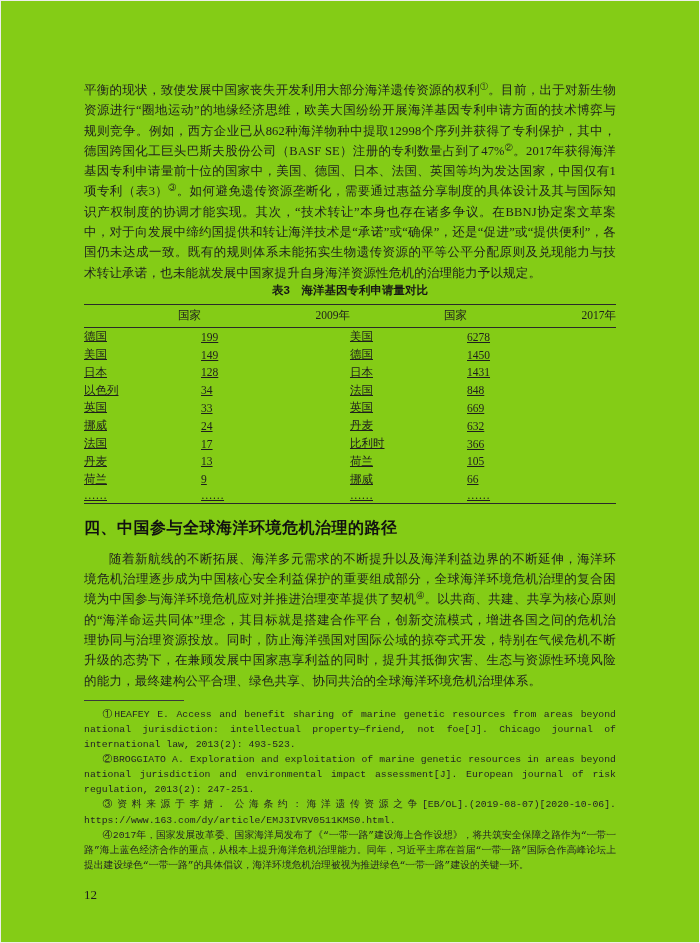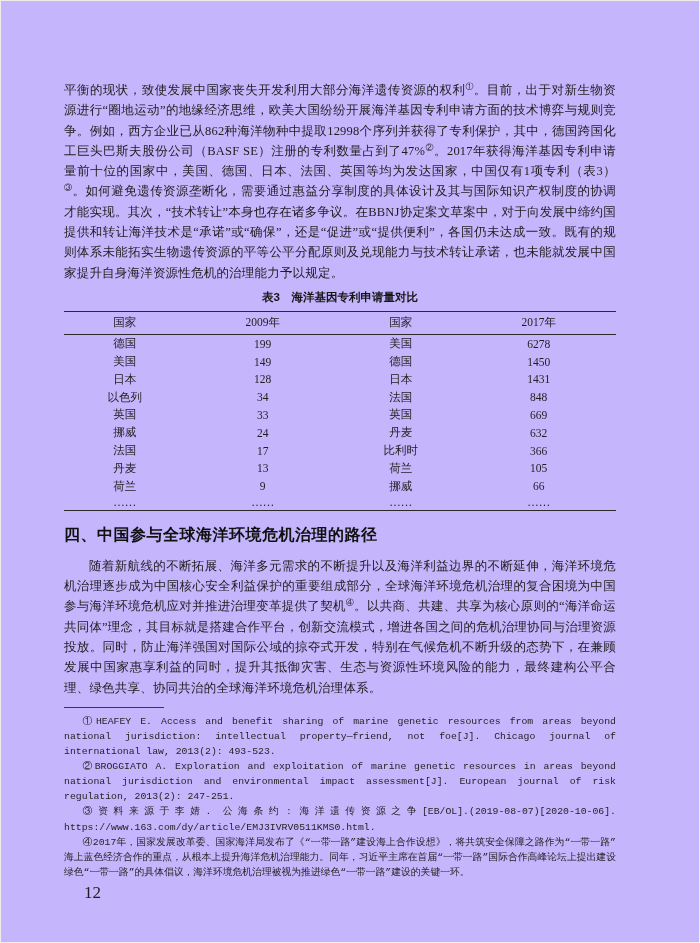--- a/index.html
+++ b/index.html
@@ -5,68 +5,68 @@
   html, body {
     margin: 0;
     padding: 0;
     background: #d9d9d9;
   }
   .page {
     position: relative;
     width: 700px;
     height: 943px;
     margin: 0 auto;
-    background: #c4b5fd;
+    background: #84cc16;
     box-sizing: border-box;
-    padding: 80px 84px 0 64px;
+    padding: 80px 84px 0 84px;
     box-shadow: inset 0 0 0 1px #ededea;
     font-family: "Liberation Serif", "DejaVu Serif", serif;
     color: #1e1e1e;
     overflow: hidden;
   }
   .body-text {
     margin: 0;
     font-size: 12.5px;
     line-height: 20.3px;
     text-align: justify;
     text-justify: inter-ideograph;
     letter-spacing: 0.2px;
   }
   .body-text.indent { text-indent: 2em; }
   sup.fn-ref {
     font-size: 8px;
     line-height: 0;
     vertical-align: super;
   }
   
-  .table-block { margin-top: 7px; }
+  .table-block { }
   .table-title {
     text-align: center;
     font-family: "Liberation Sans", "DejaVu Sans", sans-serif;
     font-weight: bold;
     font-size: 11.5px;
     color: #161616;
     margin: 0 0 6px 0;
   }
   table.data-table {
     width: 100%;
     border-collapse: collapse;
     font-size: 11.5px;
     border-top: 1.4px solid #2a2a2a;
     border-bottom: 1.4px solid #2a2a2a;
   }
   table.data-table th {
     font-weight: normal;
     border-bottom: 1px solid #2a2a2a;
     padding: 3px 0 4px 0;
-    text-align: center;
+    text-align: right;
   }
   table.data-table td {
-    text-align: center;
     padding: 1.4px 0;
+    text-decoration: underline;
   }
   col.c-country { width: 22%; }
   col.c-value   { width: 28%; }
   
   .section-heading {
     margin: 14px 0 10px 0;
     text-align: left;
     font-family: "Liberation Sans", "DejaVu Sans", sans-serif;
     font-weight: bold;
     font-size: 16px;
@@ -92,21 +92,21 @@
   .footnote {
     margin: 0;
     text-indent: 1.9em;
   }
   .fn-marker { letter-spacing: 0.3px; }
   
   .page-number {
     position: absolute;
     left: 84px;
     bottom: 40px;
-    font-size: 17px;
+    font-size: 13px;
     color: #1e1e1e;
   }
 </style>
 </head>
 <body>
 
 <div class="page">
 
   <p class="body-text"><span>平衡的现状，致使发展中国家丧失开发利用大部分海洋遗传资源的权利</span><sup class="fn-ref">①</sup><span>。目前，出于对新生物资源进行“圈地运动”的地缘经济思维，欧美大国纷纷开展海洋基因专利申请方面的技术博弈与规则竞争。例如，西方企业已从862种海洋物种中提取12998个序列并获得了专利保护，其中，德国跨国化工巨头巴斯夫股份公司（BASF SE）注册的专利数量占到了47%</span><sup class="fn-ref">②</sup><span>。2017年获得海洋基因专利申请量前十位的国家中，美国、德国、日本、法国、英国等均为发达国家，中国仅有1项专利（表3）</span><sup class="fn-ref">③</sup><span>。如何避免遗传资源垄断化，需要通过惠益分享制度的具体设计及其与国际知识产权制度的协调才能实现。其次，“技术转让”本身也存在诸多争议。在BBNJ协定案文草案中，对于向发展中缔约国提供和转让海洋技术是“承诺”或“确保”，还是“促进”或“提供便利”，各国仍未达成一致。既有的规则体系未能拓实生物遗传资源的平等公平分配原则及兑现能力与技术转让承诺，也未能就发展中国家提升自身海洋资源性危机的治理能力予以规定。</span></p>
 

